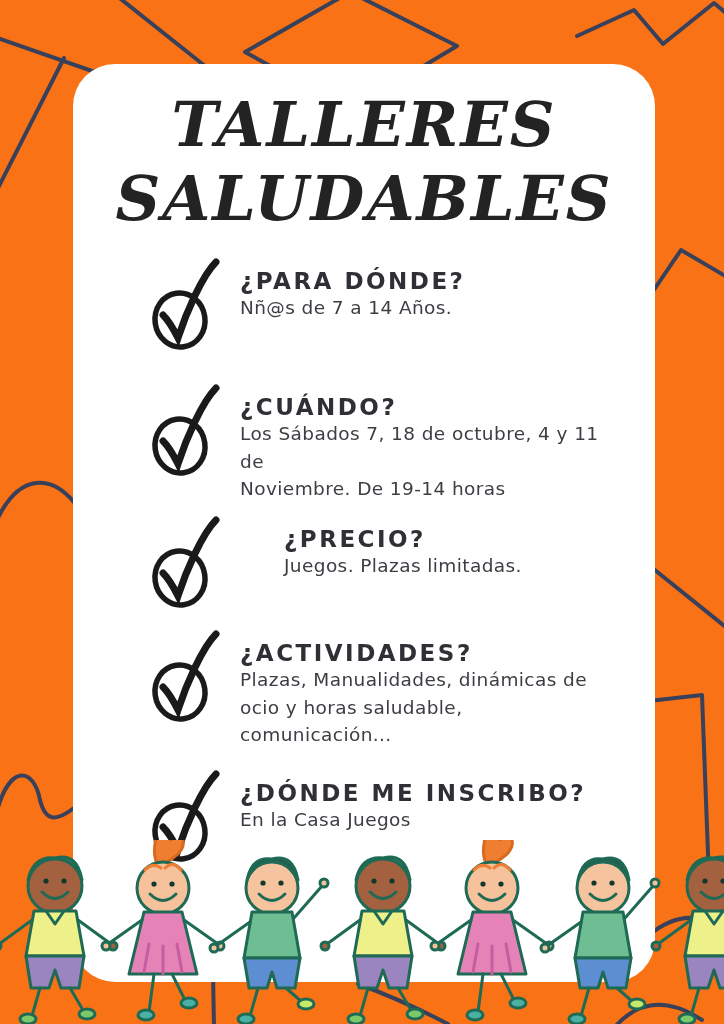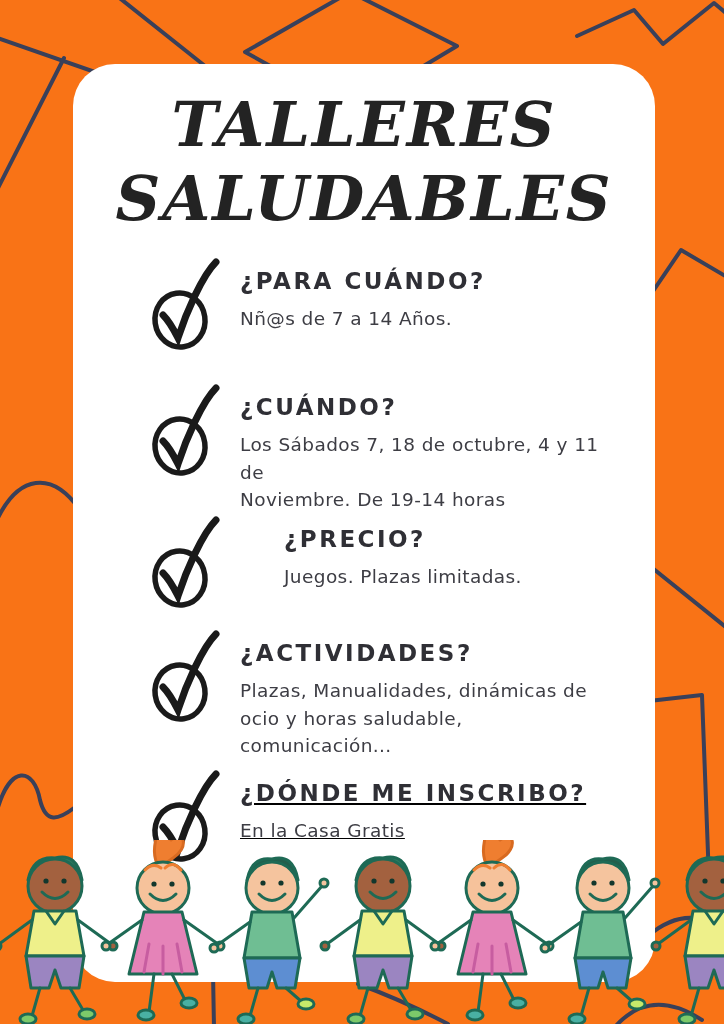--- a/index.html
+++ b/index.html
@@ -22,28 +22,28 @@
     text-align:center;z-index:2;
     font-family:"DejaVu Serif",serif;
     font-style:italic;font-weight:bold;
     color:#232323;
     font-size:62px;line-height:74px;letter-spacing:2px;
   }
   .section{
     position:absolute;left:150px;width:470px;
     display:flex;align-items:flex-start;z-index:2;
   }
-  .s1{top:258px;} .s2{top:384px;} .s3{top:516px;gap:44px;} .s4{top:630px;} .s5{top:770px;text-decoration:underline;}
+  .s1{top:258px;} .s2{top:384px;} .s3{top:516px;gap:44px;} .s4{top:630px;} .s5{top:770px;}
   .check{flex:0 0 82px;width:82px;height:96px;margin-right:8px;}
   .qa{padding-top:10px;}
   .question{
     font-size:23px;font-weight:bold;color:#2f2f35;
     letter-spacing:2.5px;
   }
-  .answer{margin-top:11px;font-size:18.5px;line-height:27.5px;color:#3d3d44;letter-spacing:.4px;}
+  .answer{font-size:18.5px;line-height:27.5px;color:#3d3d44;letter-spacing:.4px;}
   .kids{position:absolute;left:0;top:840px;z-index:3;}
 </style>
 </head>
 <body>
 
 <div class="page">
 
   <svg class="bg-doodles" width="724" height="1024" viewBox="0 0 724 1024" fill="none" stroke="#39405a" stroke-width="4" stroke-linecap="round" stroke-linejoin="round">
     <path d="M112,-8 L205,66 L158,94 L-8,36"></path>
     <path d="M64,58 L-6,196"></path>
@@ -66,21 +66,21 @@
     <div>TALLERES</div>
     <div>SALUDABLES</div>
   </div>
 
   <div class="section s1">
     <svg class="check" viewBox="0 0 82 96" fill="none" stroke="#1a1a1a" stroke-linecap="round">
       <ellipse cx="30" cy="62" rx="25" ry="27" stroke-width="5.5" transform="rotate(-8 30 62)"></ellipse>
       <path d="M13,57 C20,64 25,74 28,80 C36,55 52,18 66,4" stroke-width="7"></path>
     </svg>
     <div class="qa">
-      <div class="question">¿PARA CUÁNDO?</div>
+      <div class="question">¿PARA DÓNDE?</div>
       <div class="answer">
         <div>Nñ@s de 7 a 14 Años.</div>
       </div>
     </div>
   </div>
 
   <div class="section s2">
     <svg class="check" viewBox="0 0 82 96" fill="none" stroke="#1a1a1a" stroke-linecap="round">
       <ellipse cx="30" cy="62" rx="25" ry="27" stroke-width="5.5" transform="rotate(-8 30 62)"></ellipse>
       <path d="M13,57 C20,64 25,74 28,80 C36,55 52,18 66,4" stroke-width="7"></path>
@@ -122,21 +122,21 @@
   </div>
 
   <div class="section s5">
     <svg class="check" viewBox="0 0 82 96" fill="none" stroke="#1a1a1a" stroke-linecap="round">
       <ellipse cx="30" cy="62" rx="25" ry="27" stroke-width="5.5" transform="rotate(-8 30 62)"></ellipse>
       <path d="M13,57 C20,64 25,74 28,80 C36,55 52,18 66,4" stroke-width="7"></path>
     </svg>
     <div class="qa">
       <div class="question">¿DÓNDE ME INSCRIBO?</div>
       <div class="answer">
-        <div>En la Casa Gratis</div>
+        <div>En la Casa Juegos</div>
       </div>
     </div>
   </div>
 
   <svg class="kids" width="724" height="184" viewBox="0 0 724 184">
     <defs>
       <g id="child-a" stroke="#1e6a55" stroke-width="3" fill="none" stroke-linecap="round" stroke-linejoin="round">
         <path d="M-27,32 Q-22,8 0,10 Q22,4 27,32" fill="#2c7a5f"></path>
         <circle cx="0" cy="38" r="27" fill="#a3613f"></circle>
         <circle cx="-9" cy="33" r="2.6" fill="#12372d" stroke="none"></circle>

